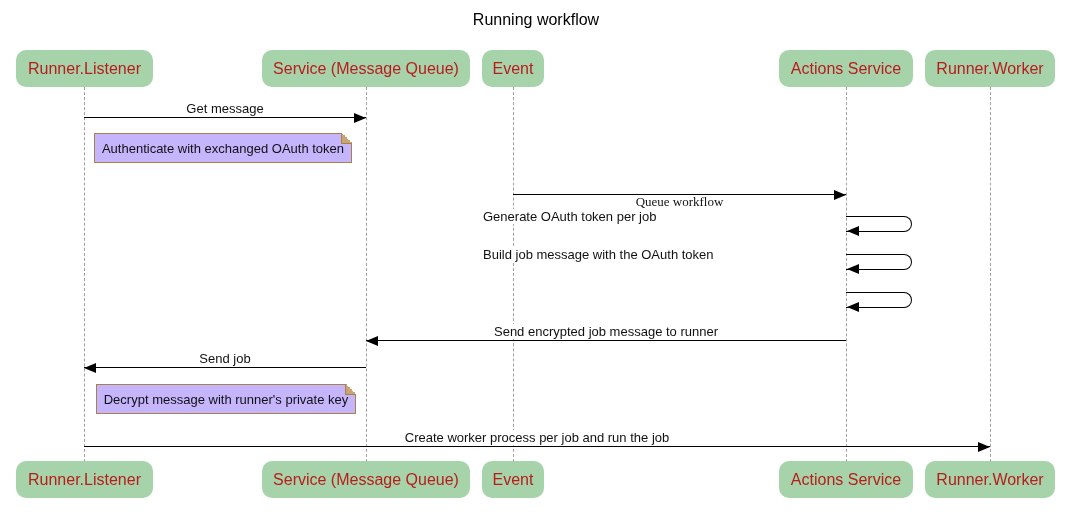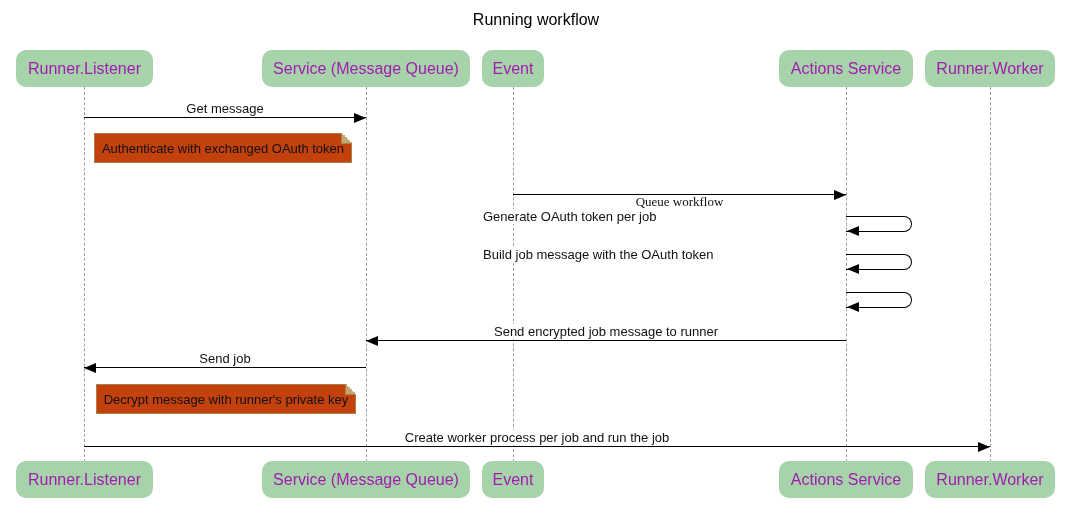--- a/index.html
+++ b/index.html
@@ -7,21 +7,21 @@
     position:relative;width:1072px;height:523px;background:#ffffff;
     font-family:"Liberation Sans",sans-serif;color:#111111;overflow:hidden;
   }
   .title{
     position:absolute;top:11px;left:0;width:1072px;text-align:center;
     font-size:16px;font-weight:normal;color:#000;
   }
   .actor{
     position:absolute;height:37px;background:#a7d3ab;border-radius:10px;
     display:flex;align-items:center;justify-content:center;
-    font-size:16px;color:#a21caf;white-space:nowrap;
+    font-size:16px;color:#b91c1c;white-space:nowrap;
   }
   .lifeline{
     position:absolute;top:87px;height:375px;width:0;
     border-left:1px dashed #9f9f9f;
   }
   .msg-line{
     position:absolute;height:0;border-top:1.5px solid #000;
   }
   .msg-label{
     position:absolute;font-size:13px;line-height:15px;height:15px;
@@ -30,21 +30,21 @@
   .msg-label.right-align{text-align:left;}
   .msg-label span{background:#ffffff;padding:0 3px;}
   .ah{position:absolute;width:0;height:0;}
   .ah-right{border-top:5px solid transparent;border-bottom:5px solid transparent;border-left:12px solid #000;}
   .ah-left{border-top:5px solid transparent;border-bottom:5px solid transparent;border-right:12px solid #000;}
   .selfloop{
     position:absolute;box-sizing:border-box;width:66px;height:16px;
     border:1.5px solid #000;border-left:none;border-radius:0 9px 9px 0;
   }
   .note{
-    position:absolute;box-sizing:border-box;background:#c2410c;
+    position:absolute;box-sizing:border-box;background:#c4b5fd;
     border:1px solid #aa8148;display:flex;align-items:center;justify-content:center;
     font-size:13px;color:#111;white-space:nowrap;
   }
   .note-fold{
     position:absolute;top:-1px;right:-1px;width:11px;height:11px;
     background:linear-gradient(225deg,#ffffff 50%,#c9a473 50%);
     border-left:1px solid #aa8148;border-bottom:1px solid #aa8148;
     box-sizing:border-box;
   }
 </style>

